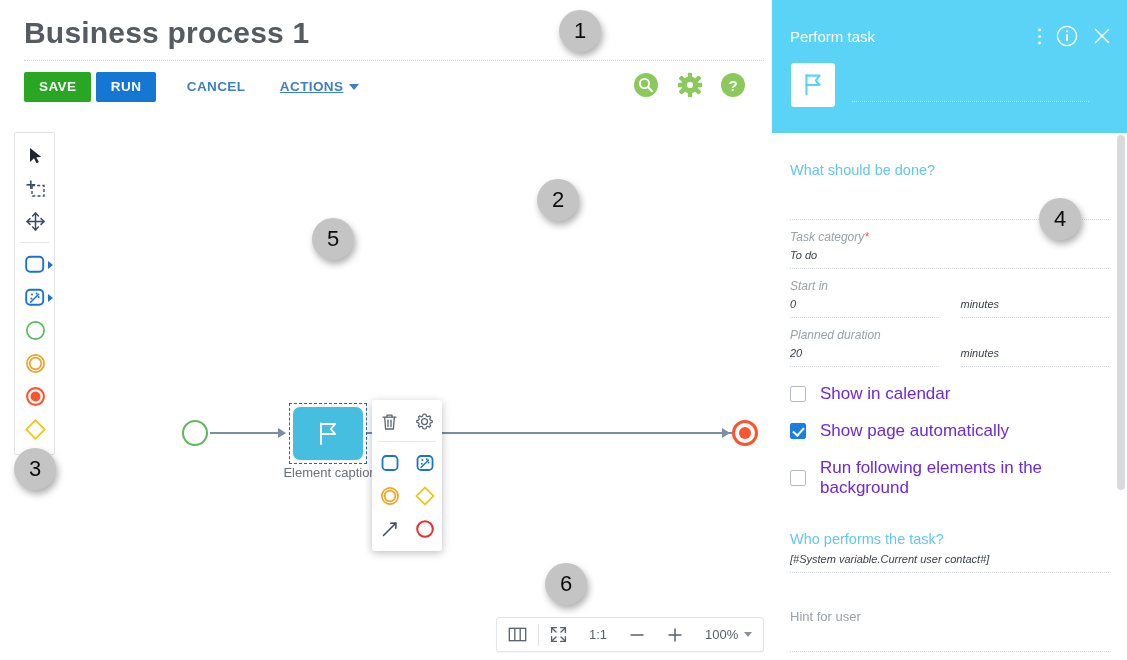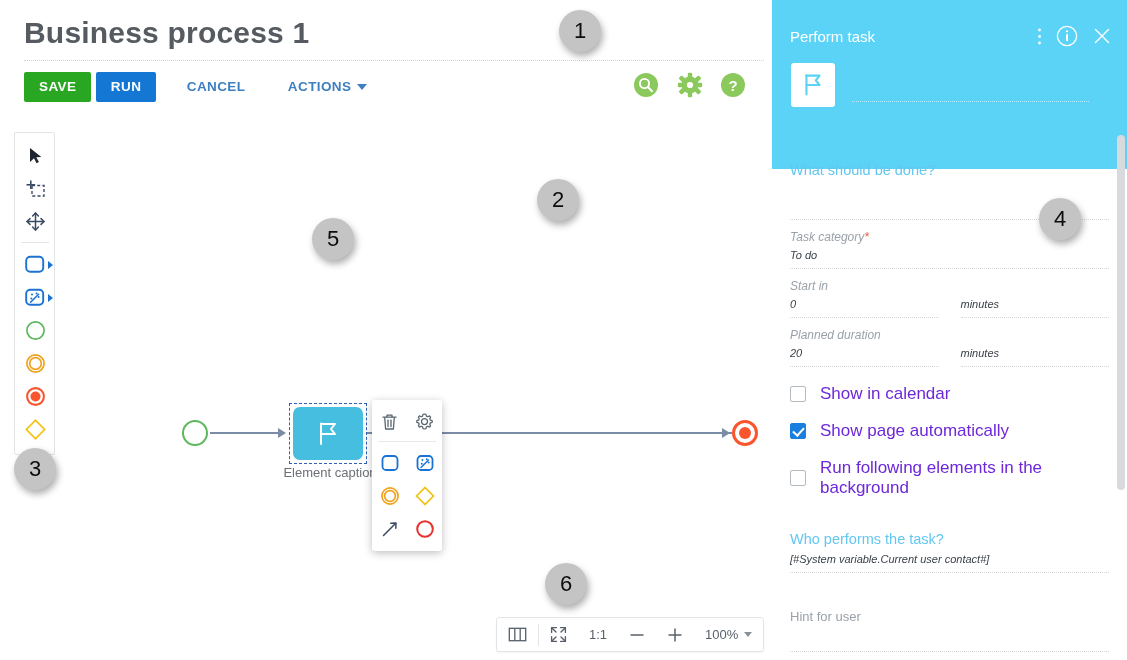--- a/index.html
+++ b/index.html
@@ -66,21 +66,21 @@
     font-size: 13.5px;
     font-weight: 600;
     letter-spacing: 0.4px;
     color: #3d7fc1;
     background: transparent;
     border: none;
     cursor: pointer;
     vertical-align: top;
     font-family: "Liberation Sans", sans-serif;
   }
-  .btn-actions { margin-left: 22px; }
+  .btn-actions { margin-left: 14px; text-decoration: underline; }
   .caret-down {
     display: inline-block;
     width: 0; height: 0;
     margin-left: 6px;
     vertical-align: middle;
     border-left: 5px solid transparent;
     border-right: 5px solid transparent;
     border-top: 6px solid #3d7fc1;
   }
 
@@ -263,21 +263,21 @@
   
   #panel {
     position: absolute;
     left: 772px; top: 0;
     width: 355px; height: 660px;
     background: #ffffff;
     overflow: hidden;
   }
   #panel-head {
     position: relative;
-    height: 169px;
+    height: 133px;
     background: #5bd3f7;
   }
   #panel-title {
     position: absolute;
     left: 18px; top: 28px;
     font-size: 15px;
     color: #ffffff;
   }
   #panel-head-actions {
     position: absolute;

